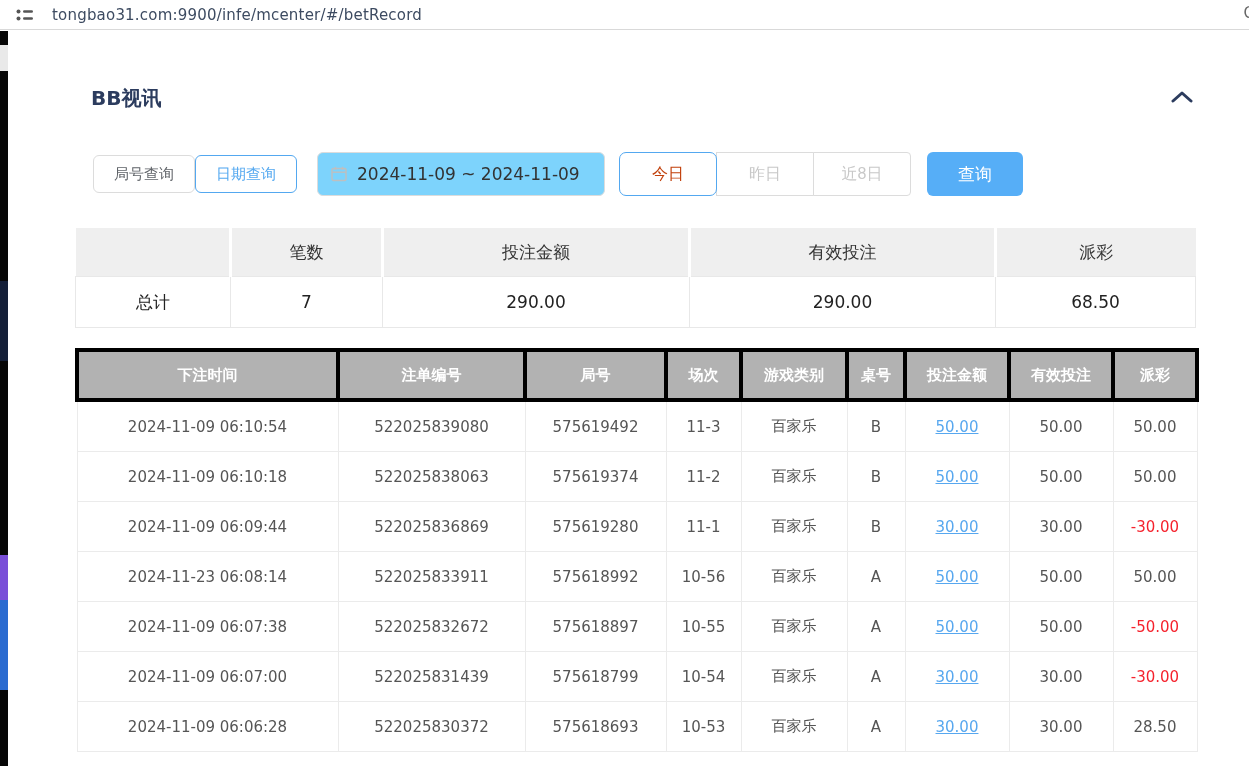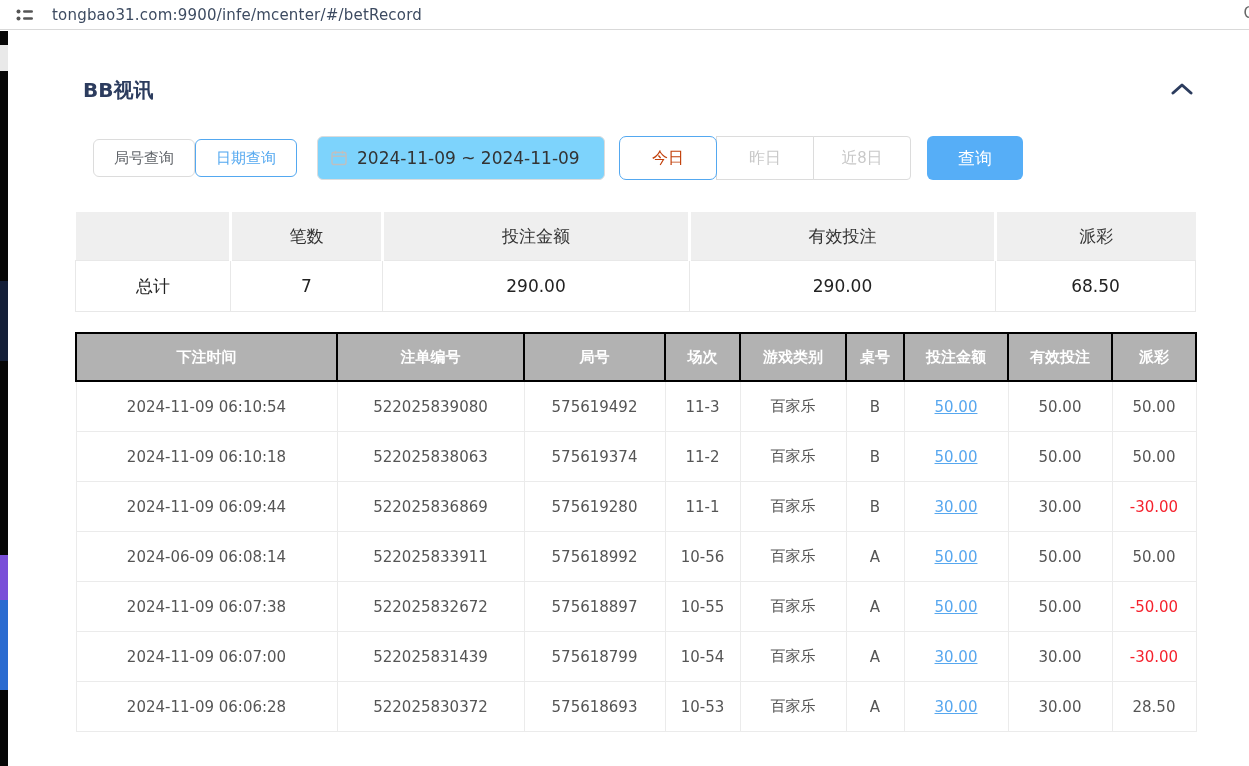--- a/index.html
+++ b/index.html
@@ -19,21 +19,21 @@
   .left-strip .seg{position:absolute;left:0;width:8px;}
   .seg-white{top:14px;height:26px;background:#e9e9e9;}
   .seg-navy{top:250px;height:80px;background:#141f38;}
   .seg-purple{top:524px;height:45px;background:#7a4fd8;}
   .seg-blue{top:569px;height:90px;background:#2a6bd0;}
 
   
   .panel{position:absolute;left:8px;top:31px;right:0;bottom:0;background:#fff;
          padding:0 54px 0 67px;box-sizing:border-box;}
   .panel-header{display:flex;justify-content:space-between;align-items:center;margin-top:38px;}
-  .page-title{font-size:20px;font-weight:bold;color:#2c3c5e;margin:8px;}
+  .page-title{font-size:20px;font-weight:bold;color:#2c3c5e;margin:16px;}
   .chevron-btn{background:none;border:none;padding:2px;cursor:pointer;display:inline-flex;}
 
   
   .filter-row{display:flex;align-items:center;margin-top:24px;}
   .tab-btn{height:38px;padding:0 20px;border-radius:6px;background:#fff;font-size:15px;cursor:pointer;}
   .tab-btn.active{border:1px solid #53a8f0;color:#53a8f0;}
   .tab-btn.inactive{border:1px solid #dcdcdc;color:#5f6368;margin-left:18px;}
   .date-input{margin-left:20px;width:288px;height:44px;border:1px solid #dcdcdc;border-radius:6px;
               display:flex;align-items:center;padding:0 13px;box-sizing:border-box;gap:10px;
               background:#7dd3fc;cursor:pointer;}
@@ -51,21 +51,21 @@
   .summary-table{margin-top:32px;border-collapse:collapse;table-layout:fixed;width:1120px;}
   .summary-table td{text-align:center;font-size:17px;}
   .summary-head td{background:#efefef;height:46px;color:#333;border-left:3px solid #fff;}
   .summary-head td:first-child{border-left:none;}
   .summary-body td{height:48px;border:1px solid #e8e8e8;color:#222;background:#fff;}
   .sc1{width:155px}.sc2{width:152px}.sc3{width:307px}.sc4{width:306px}.sc5{width:200px}
 
   
   .bet-table{margin-top:20px;border-collapse:collapse;table-layout:fixed;width:1120px;}
   .bet-table th{background:#b2b2b2;color:#fff;height:44px;font-size:15px;font-weight:bold;
-                border:2px solid #000000;}
+                border:4px solid #000000;}
   .bet-table td{height:47px;text-align:center;font-size:15px;color:#555;
                 border:1px solid #ebebeb;background:#fff;}
   .c1{width:261px}.c2{width:187px}.c3{width:141px}.c4{width:75px}.c5{width:106px}
   .c6{width:58px}.c7{width:104px}.c8{width:104px}.c9{width:84px}
   .amount-link{color:#57a7ef;text-decoration:underline;cursor:pointer;}
   td.neg{color:#f5222d;}
 
   
   .pagination{margin-top:34px;display:flex;justify-content:center;align-items:center;gap:14px;}
   .page-btn{width:46px;height:42px;border:1px solid #e4e4e4;border-radius:4px;background:#fff;
@@ -218,21 +218,21 @@
             <td>522025836869</td>
             <td>575619280</td>
             <td>11-1</td>
             <td>百家乐</td>
             <td>B</td>
             <td><span class="amount-link">30.00</span></td>
             <td>30.00</td>
             <td class="neg">-30.00</td>
           </tr>
           <tr>
-            <td>2024-06-09 06:08:14</td>
+            <td>2024-11-23 06:08:14</td>
             <td>522025833911</td>
             <td>575618992</td>
             <td>10-56</td>
             <td>百家乐</td>
             <td>A</td>
             <td><span class="amount-link">50.00</span></td>
             <td>50.00</td>
             <td>50.00</td>
           </tr>
           <tr>

